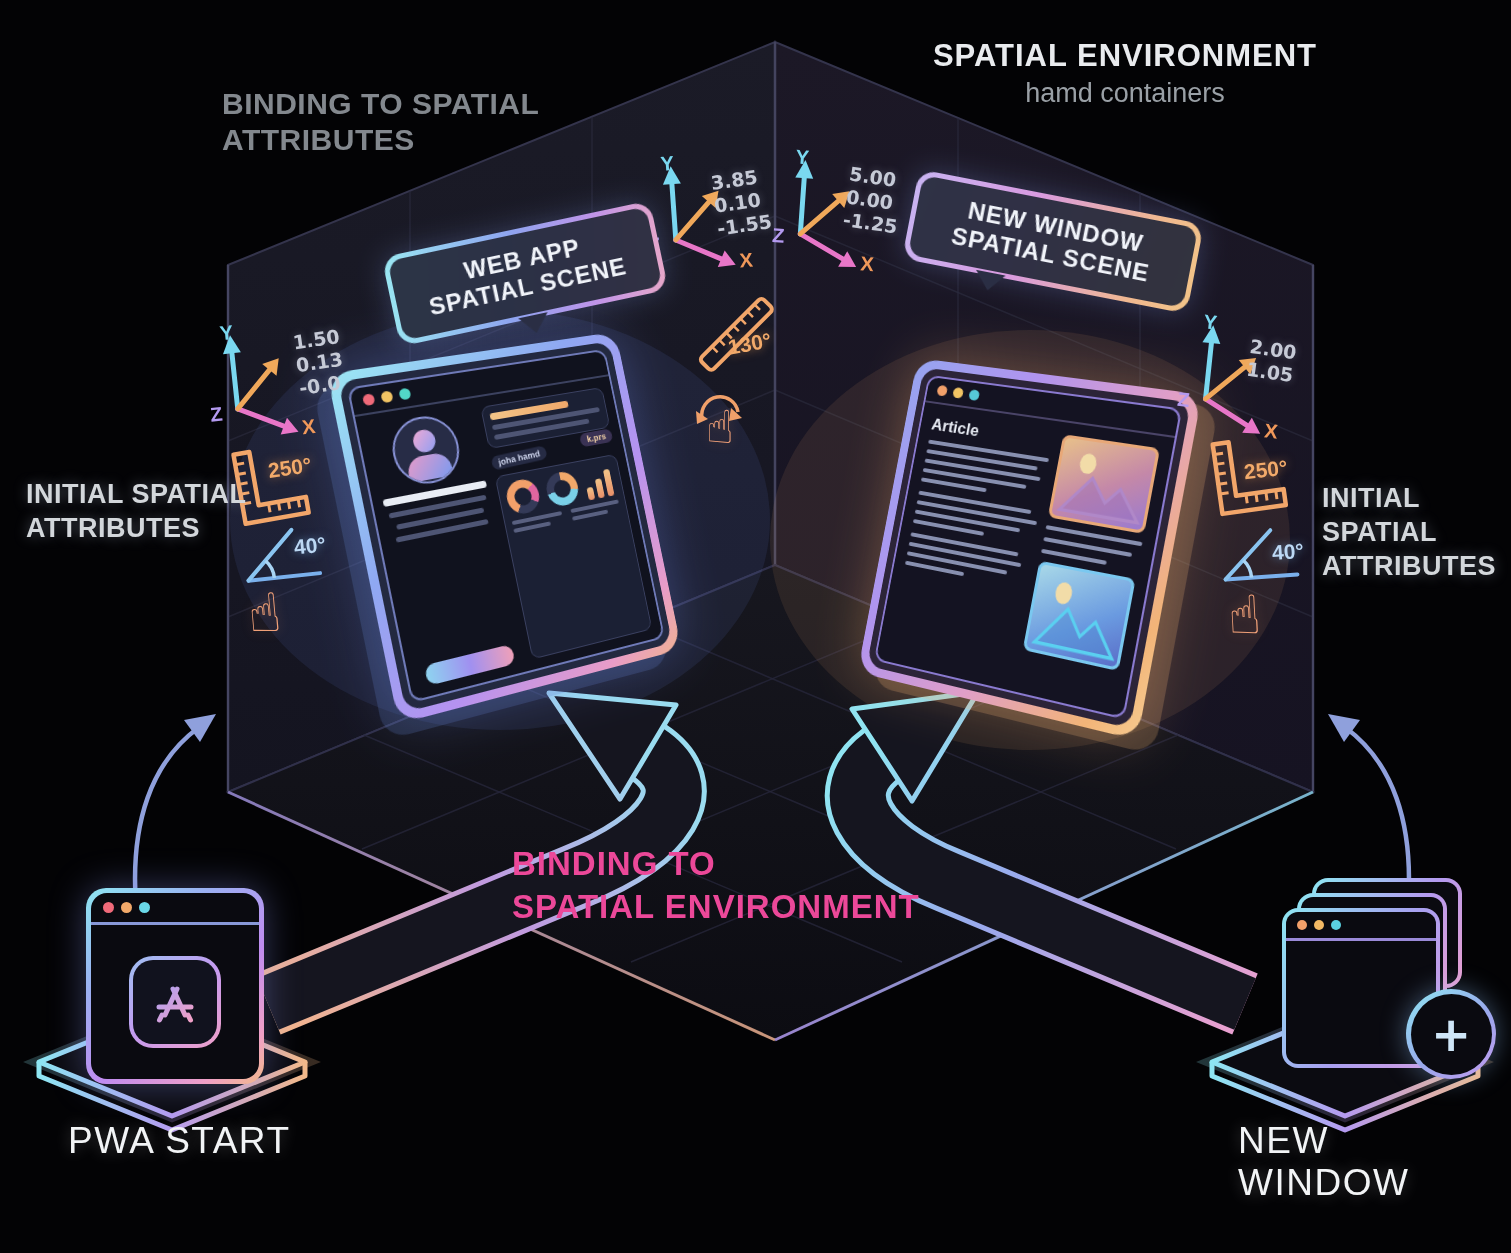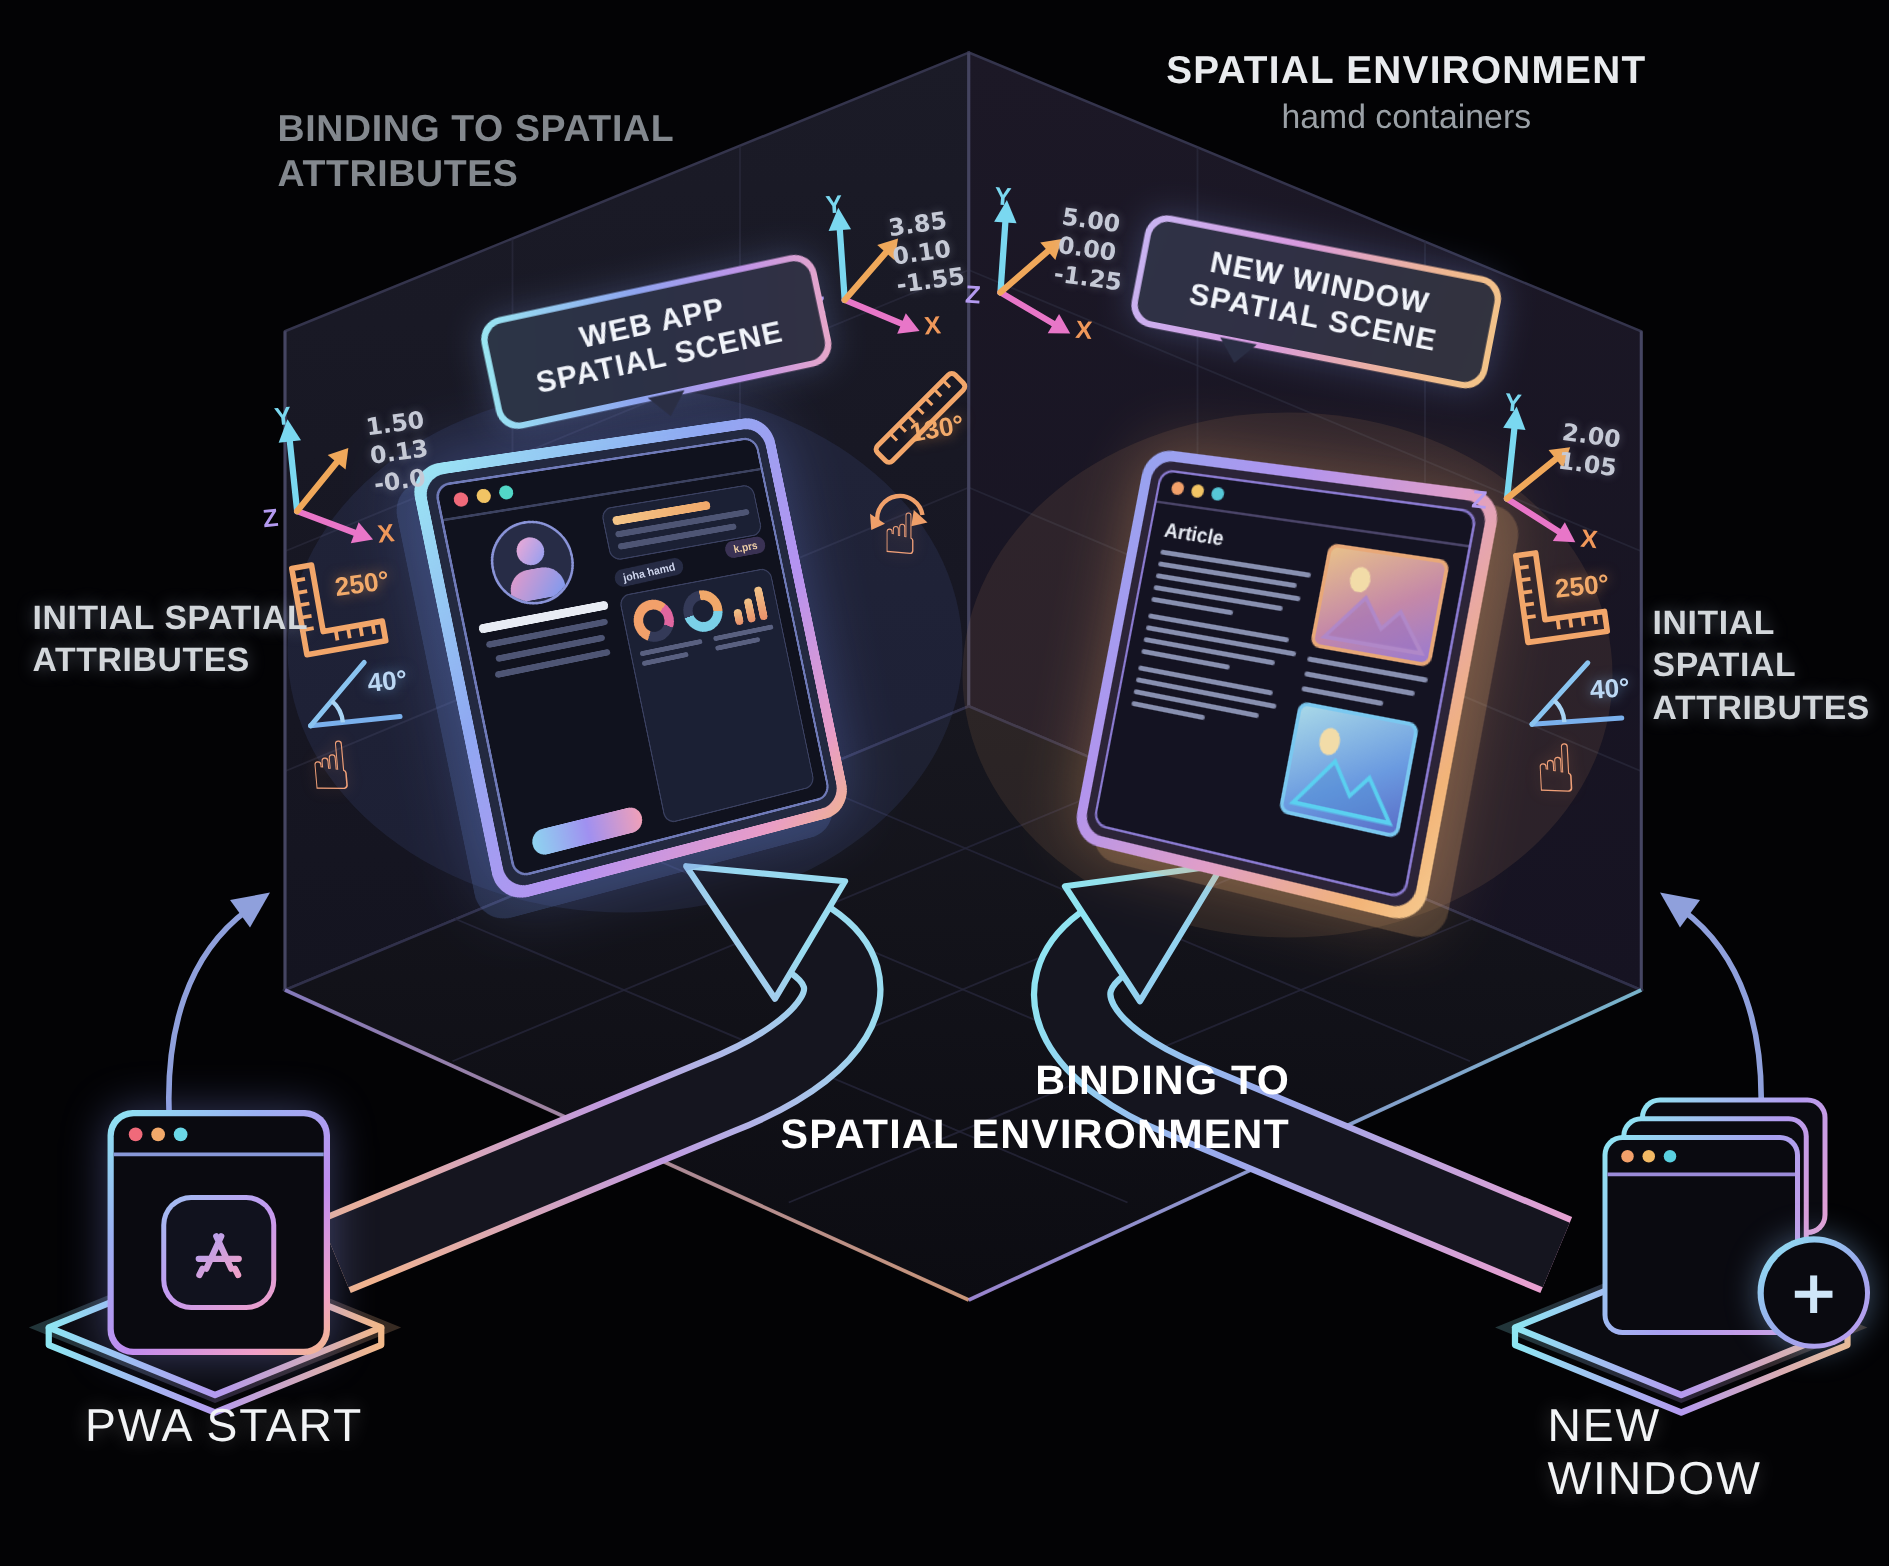--- a/index.html
+++ b/index.html
@@ -10,22 +10,22 @@
   svg.scene{position:absolute;left:0;top:0;z-index:1}
 
   
   .t-topleft{left:222px;top:86px;font-size:30px;line-height:1.2;color:#83888e;font-weight:bold;letter-spacing:.5px;z-index:9}
   .t-topleft span,.t-bindcenter span,.t-attrs span{display:block}
   .t-topright{left:925px;top:38px;width:400px;text-align:center;z-index:9}
   .t-topright .title{font-size:31px;font-weight:bold;color:#e9ebee;letter-spacing:1px}
   .t-topright .sub{font-size:27px;color:#9aa0a6;margin-top:4px}
   .t-attrs{font-size:27px;font-weight:bold;color:#d3d7db;line-height:1.25;letter-spacing:.5px;
            text-shadow:0 0 14px rgba(215,228,255,.35);z-index:9}
-  .t-bindcenter{left:512px;top:843px;width:520px;text-align:right;font-size:33px;font-weight:bold;
-                color:#ffffff;line-height:1.3;letter-spacing:1px;z-index:4}
+  .t-bindcenter{left:512px;top:843px;width:520px;text-align:left;font-size:33px;font-weight:bold;
+                color:#ec4899;line-height:1.3;letter-spacing:1px;z-index:4}
   .t-bottom{font-size:37px;font-weight:normal;color:#f2f4f6;letter-spacing:1.5px;z-index:9;
             text-shadow:0 0 16px rgba(255,255,255,.25)}
 
   
   .bubble{position:absolute;padding:5px;border-radius:18px;z-index:8;
           box-shadow:0 0 28px rgba(140,170,255,.25)}
   .bubble .bin{background:rgba(37,41,58,.94);border-radius:14px;padding:12px 16px;text-align:center;
                font-size:24px;font-weight:bold;color:#f1f4fa;line-height:1.18;letter-spacing:1px}
   .bubble .bin span{display:block}
   .bubble .tail{position:absolute;bottom:-15px;width:0;height:0;

